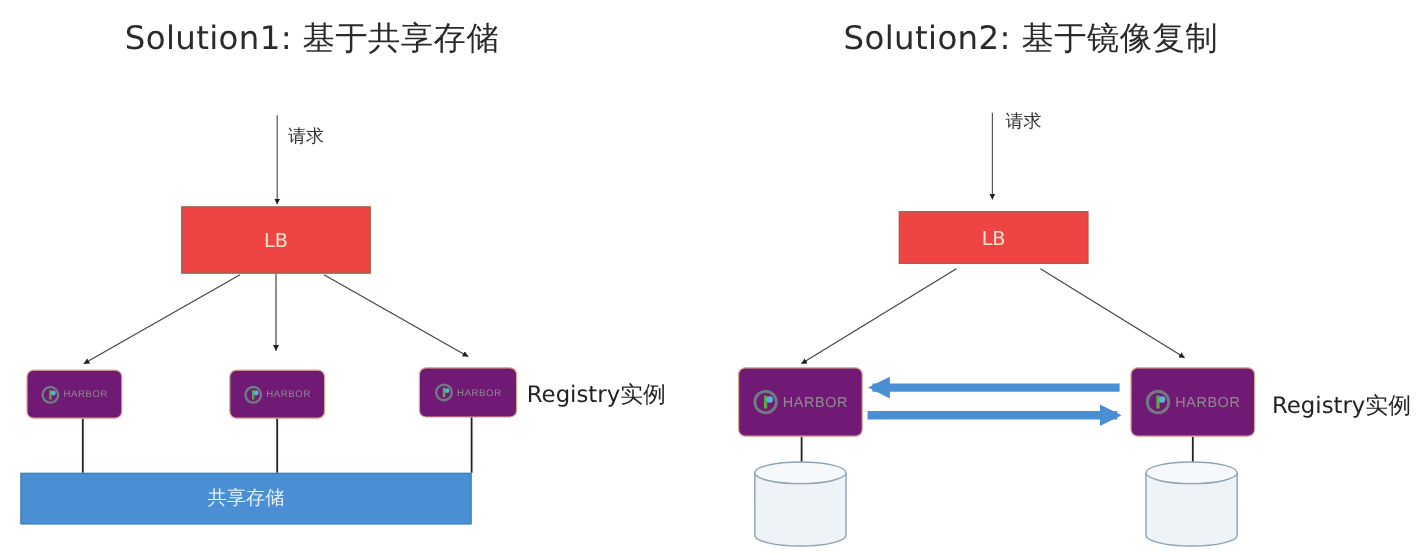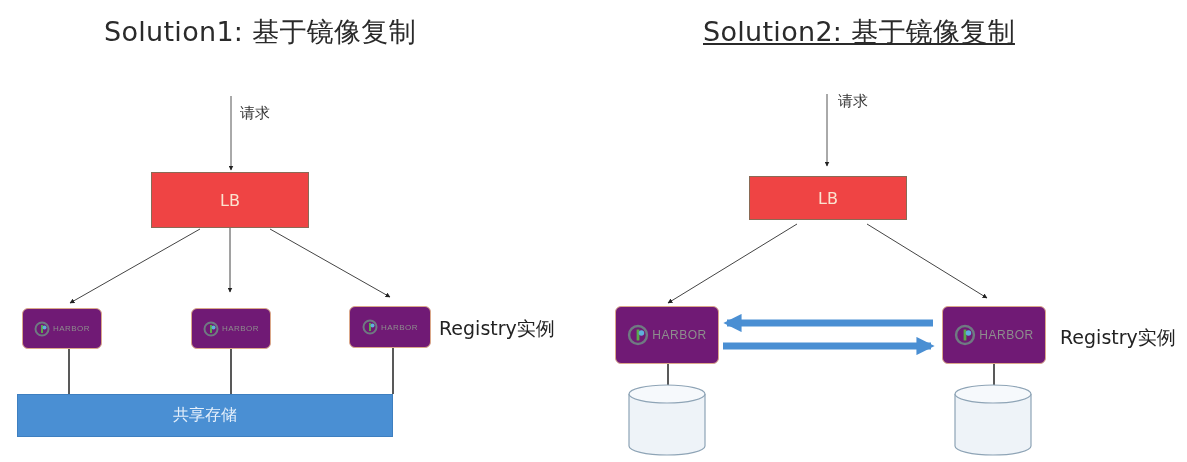--- a/index.html
+++ b/index.html
@@ -51,21 +51,21 @@
   <g>
     <path d="M629,394 L629,446 A38,9 0 0 0 705,446 L705,394" fill="#eef3f8" stroke="#8ea4b6" stroke-width="1.2"></path>
     <ellipse cx="667" cy="394" rx="38" ry="9" fill="#f6f9fc" stroke="#8ea4b6" stroke-width="1.2"></ellipse>
   </g>
   <g>
     <path d="M955,394 L955,446 A38,9 0 0 0 1031,446 L1031,394" fill="#eef3f8" stroke="#8ea4b6" stroke-width="1.2"></path>
     <ellipse cx="993" cy="394" rx="38" ry="9" fill="#f6f9fc" stroke="#8ea4b6" stroke-width="1.2"></ellipse>
   </g>
 </svg>
 
-<div class="abs title" style="left:104px; top:14px;">Solution1: 基于镜像复制</div>
+<div class="abs title" style="left:104px; top:14px;">Solution1: 基于共享存储</div>
 <div class="abs req" style="left:240px; top:104px;">请求</div>
 <div class="abs lb" style="left:151px; top:172px; width:158px; height:56px;">
   <span>LB</span>
 </div>
 
 <div class="abs harbor" style="left:22px; top:308px; width:80px; height:41px;">
   <svg width="16" height="16" viewBox="0 0 16 16">
     <circle cx="8" cy="8" r="6.5" fill="none" stroke="#6f7a82" stroke-width="2"></circle>
     <path d="M8,4 L8,12" stroke="#5aa84a" stroke-width="2"></path>
     <circle cx="10.5" cy="6.5" r="2" fill="#5fb0dd"></circle>
@@ -87,21 +87,21 @@
     <circle cx="10.5" cy="6.5" r="2" fill="#5fb0dd"></circle>
   </svg>
   <span class="harbor-text" style="font-size:8px;">HARBOR</span>
 </div>
 <div class="abs reg" style="left:439px; top:316px;">Registry实例</div>
 
 <div class="abs storage" style="left:17px; top:394px; width:375px; height:43px; width:376px;">
   <span>共享存储</span>
 </div>
 
-<div class="abs title" style="left:703px; top:14px;text-decoration:underline;">Solution2: 基于镜像复制</div>
+<div class="abs title" style="left:703px; top:14px;">Solution2: 基于镜像复制</div>
 <div class="abs req" style="left:838px; top:92px;">请求</div>
 <div class="abs lb" style="left:749px; top:176px; width:158px; height:44px;">
   <span>LB</span>
 </div>
 
 <div class="abs harbor" style="left:615px; top:306px; width:104px; height:58px;">
   <svg width="22" height="22" viewBox="0 0 16 16">
     <circle cx="8" cy="8" r="6.5" fill="none" stroke="#6f7a82" stroke-width="1.8"></circle>
     <path d="M8,4 L8,12" stroke="#5aa84a" stroke-width="2"></path>
     <circle cx="10.5" cy="6.5" r="2" fill="#5fb0dd"></circle>

